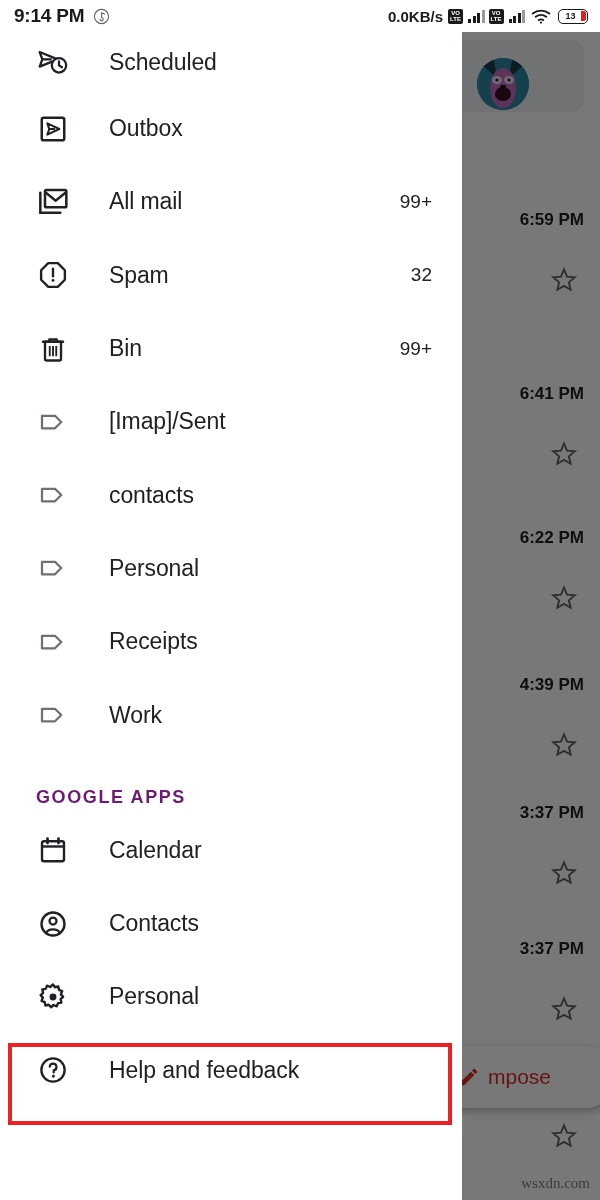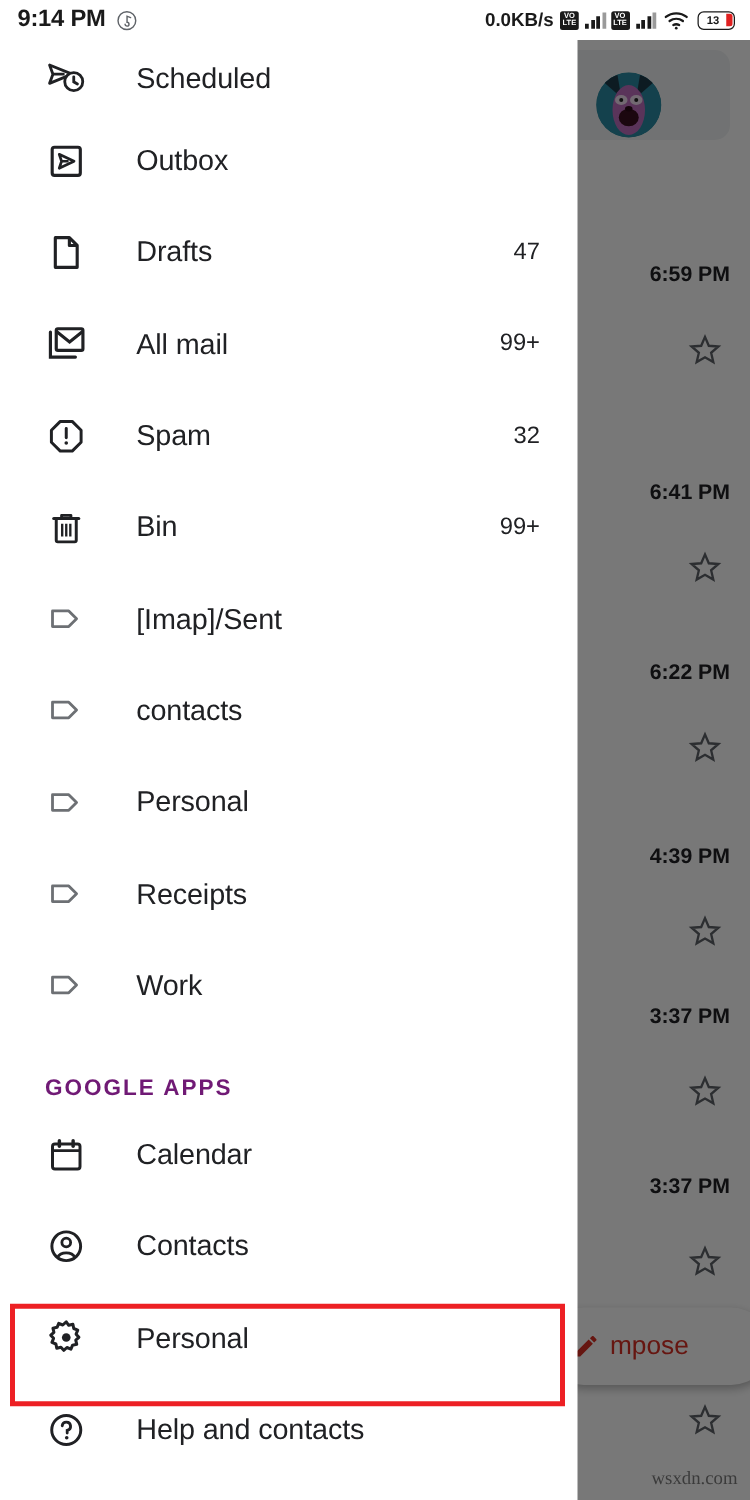--- a/index.html
+++ b/index.html
@@ -396,30 +396,20 @@
           <svg width="30" height="30" viewBox="0 0 24 24">
             <rect x="3" y="3" width="18" height="18" rx="1.5" fill="none" stroke="#202124" stroke-width="2"></rect>
             <path d="M7.5 7.5 L17 12 L7.5 16.5 L9 12 Z" fill="none" stroke="#202124" stroke-width="1.7" stroke-linejoin="round"></path>
             <line x1="9" y1="12" x2="13.5" y2="12" stroke="#202124" stroke-width="1.6"></line>
           </svg>
         </span>
         <span class="nav-label">Outbox</span>
         <span class="nav-count"></span>
       </div>
 
-      <div class="nav-item">
-        <span class="nav-ico">
-          <svg width="30" height="30" viewBox="0 0 24 24">
-            <path d="M5 2.5 h9 l5 5 v14 h-14 z" fill="none" stroke="#202124" stroke-width="2" stroke-linejoin="round"></path>
-            <path d="M14 2.5 v5 h5" fill="none" stroke="#202124" stroke-width="2" stroke-linejoin="round"></path>
-          </svg>
-        </span>
-        <span class="nav-label">Drafts</span>
-        <span class="nav-count">47</span>
-      </div>
 
       <div class="nav-item">
         <span class="nav-ico">
           <svg width="32" height="32" viewBox="0 0 24 24">
             <path d="M2.5 5 v15 h15" fill="none" stroke="#202124" stroke-width="1.9" stroke-linecap="round"></path>
             <rect x="6" y="3" width="16" height="13" rx="1" fill="none" stroke="#202124" stroke-width="1.9"></rect>
             <path d="M6 4.5 L14 11 L22 4.5" fill="none" stroke="#202124" stroke-width="1.9"></path>
           </svg>
         </span>
         <span class="nav-label">All mail</span>
@@ -541,21 +531,21 @@
       </div>
 
       <div class="nav-item">
         <span class="nav-ico">
           <svg width="30" height="30" viewBox="0 0 24 24">
             <circle cx="12" cy="12" r="9.3" fill="none" stroke="#202124" stroke-width="1.9"></circle>
             <path d="M9.4 9.3 a2.7 2.7 0 1 1 3.2 3 v1.6" fill="none" stroke="#202124" stroke-width="1.8" stroke-linecap="round"></path>
             <circle cx="12.3" cy="17" r="1.15" fill="#202124"></circle>
           </svg>
         </span>
-        <span class="nav-label">Help and contacts</span>
+        <span class="nav-label">Help and feedback</span>
       </div>
 
     </div>
   </div>
 
   <div class="highlight-box"></div>
 
   <div class="statusbar">
     <span class="sb-clock">9:14 PM</span>
     <span class="sb-music">

